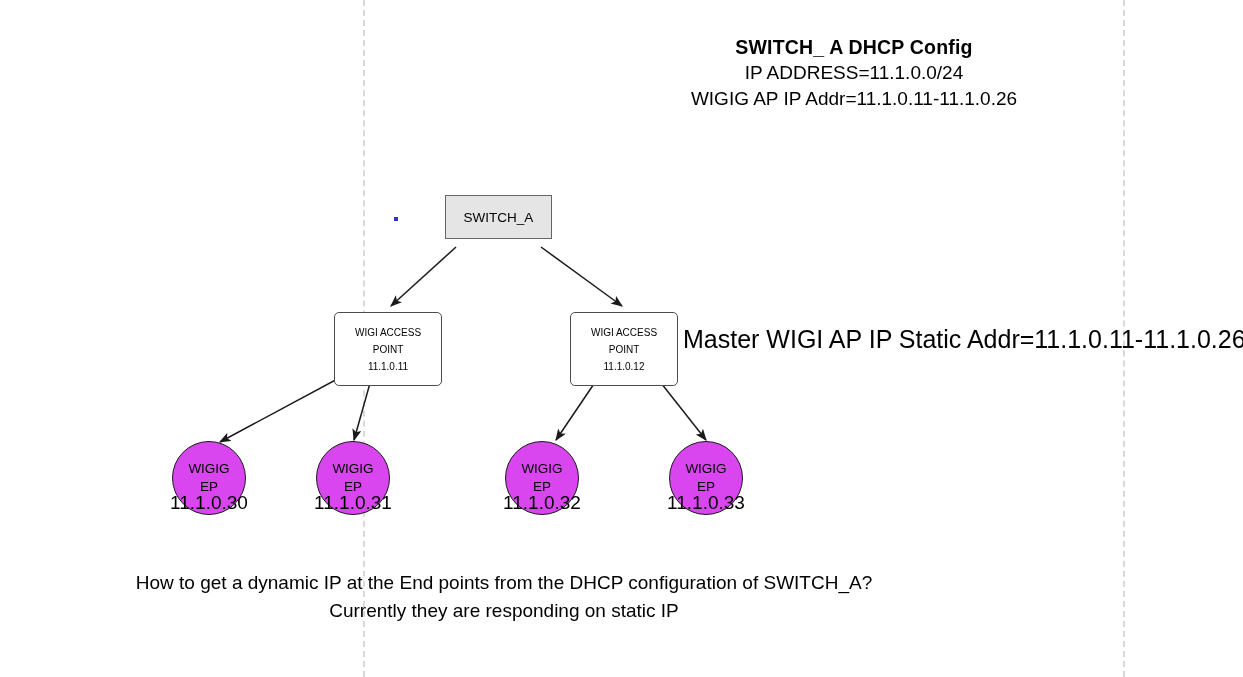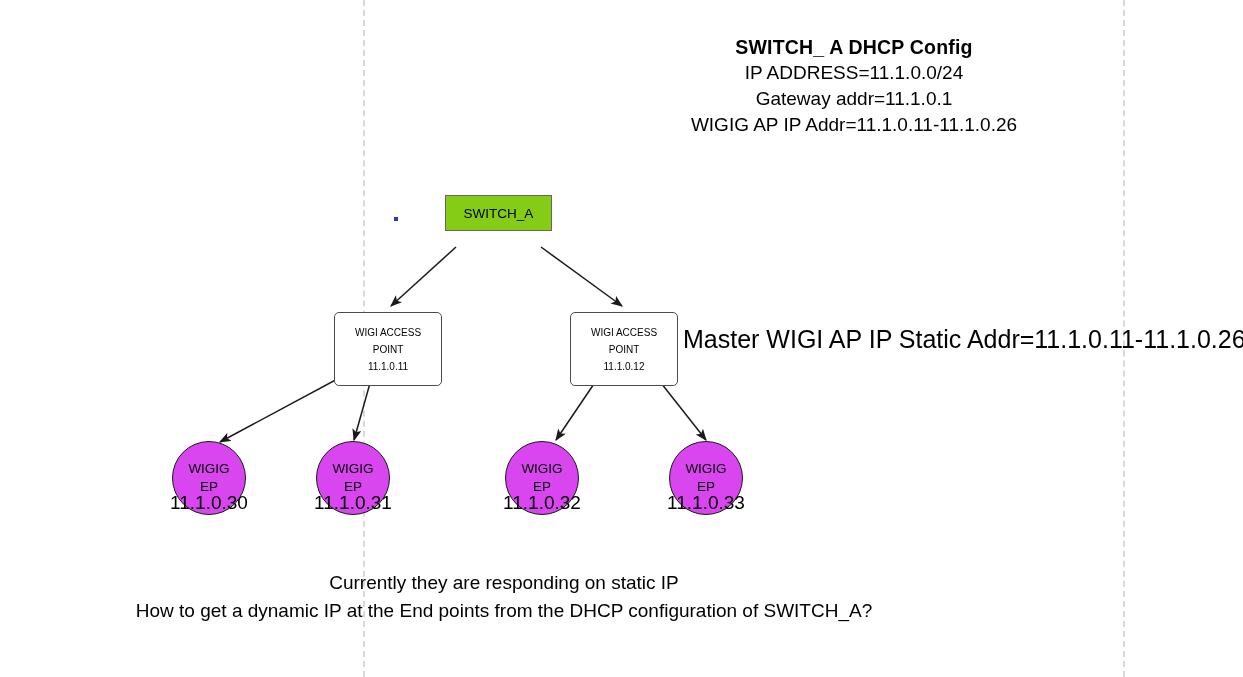--- a/index.html
+++ b/index.html
@@ -49,23 +49,23 @@
     font-weight: bold;
     font-size: 19.5px;
     letter-spacing: 0.2px;
   }
 
   .node-switch {
     position: absolute;
     left: 401px;
     top: 195px;
     width: 107px;
-    height: 36px;
+    height: 44px;
     border: 1.6px solid #666666;
-    background: #84cc16;
+    background: #e5e5e5;
     display: flex;
     align-items: center;
     justify-content: center;
     font-size: 13.5px;
     box-sizing: border-box;
     text-align: right;
   }
 
   .dot-marker {
     position: absolute;
@@ -166,21 +166,20 @@
       <line x1="312" y1="369" x2="176" y2="442"></line>
       <line x1="330" y1="369" x2="310" y2="440"></line>
       <line x1="560" y1="369" x2="512" y2="440"></line>
       <line x1="606" y1="369" x2="662" y2="440"></line>
     </g>
   </svg>
 
   <div class="config-block">
     <div class="config-title">SWITCH_ A DHCP Config</div>
     <div>IP ADDRESS=11.1.0.0/24</div>
-    <div>Gateway addr=11.1.0.1</div>
     <div>WIGIG AP IP Addr=11.1.0.11-11.1.0.26</div>
   </div>
 
   <div class="dot-marker"></div>
 
   <div class="node-switch">
     <span>SWITCH_A</span>
   </div>
 
   <div class="node-ap" id="ap-1">
@@ -213,17 +212,17 @@
   </div>
 
   <div class="ep-label" id="ep-label-1">11.1.0.30</div>
   <div class="ep-label" id="ep-label-2">11.1.0.31</div>
   <div class="ep-label" id="ep-label-3">11.1.0.32</div>
   <div class="ep-label" id="ep-label-4">11.1.0.33</div>
 
   <div class="annotation" id="annot-ap">Master WIGI AP IP Static Addr=11.1.0.11-11.1.0.26</div>
 
   <div class="question-block">
+    <div>How to get a dynamic IP at the End points from the DHCP configuration of  SWITCH_A?</div>
     <div>Currently they are responding on static IP</div>
-    <div>How to get a dynamic IP at the End points from the DHCP configuration of  SWITCH_A?</div>
   </div>
 
 </div>
 
 </body></html>

